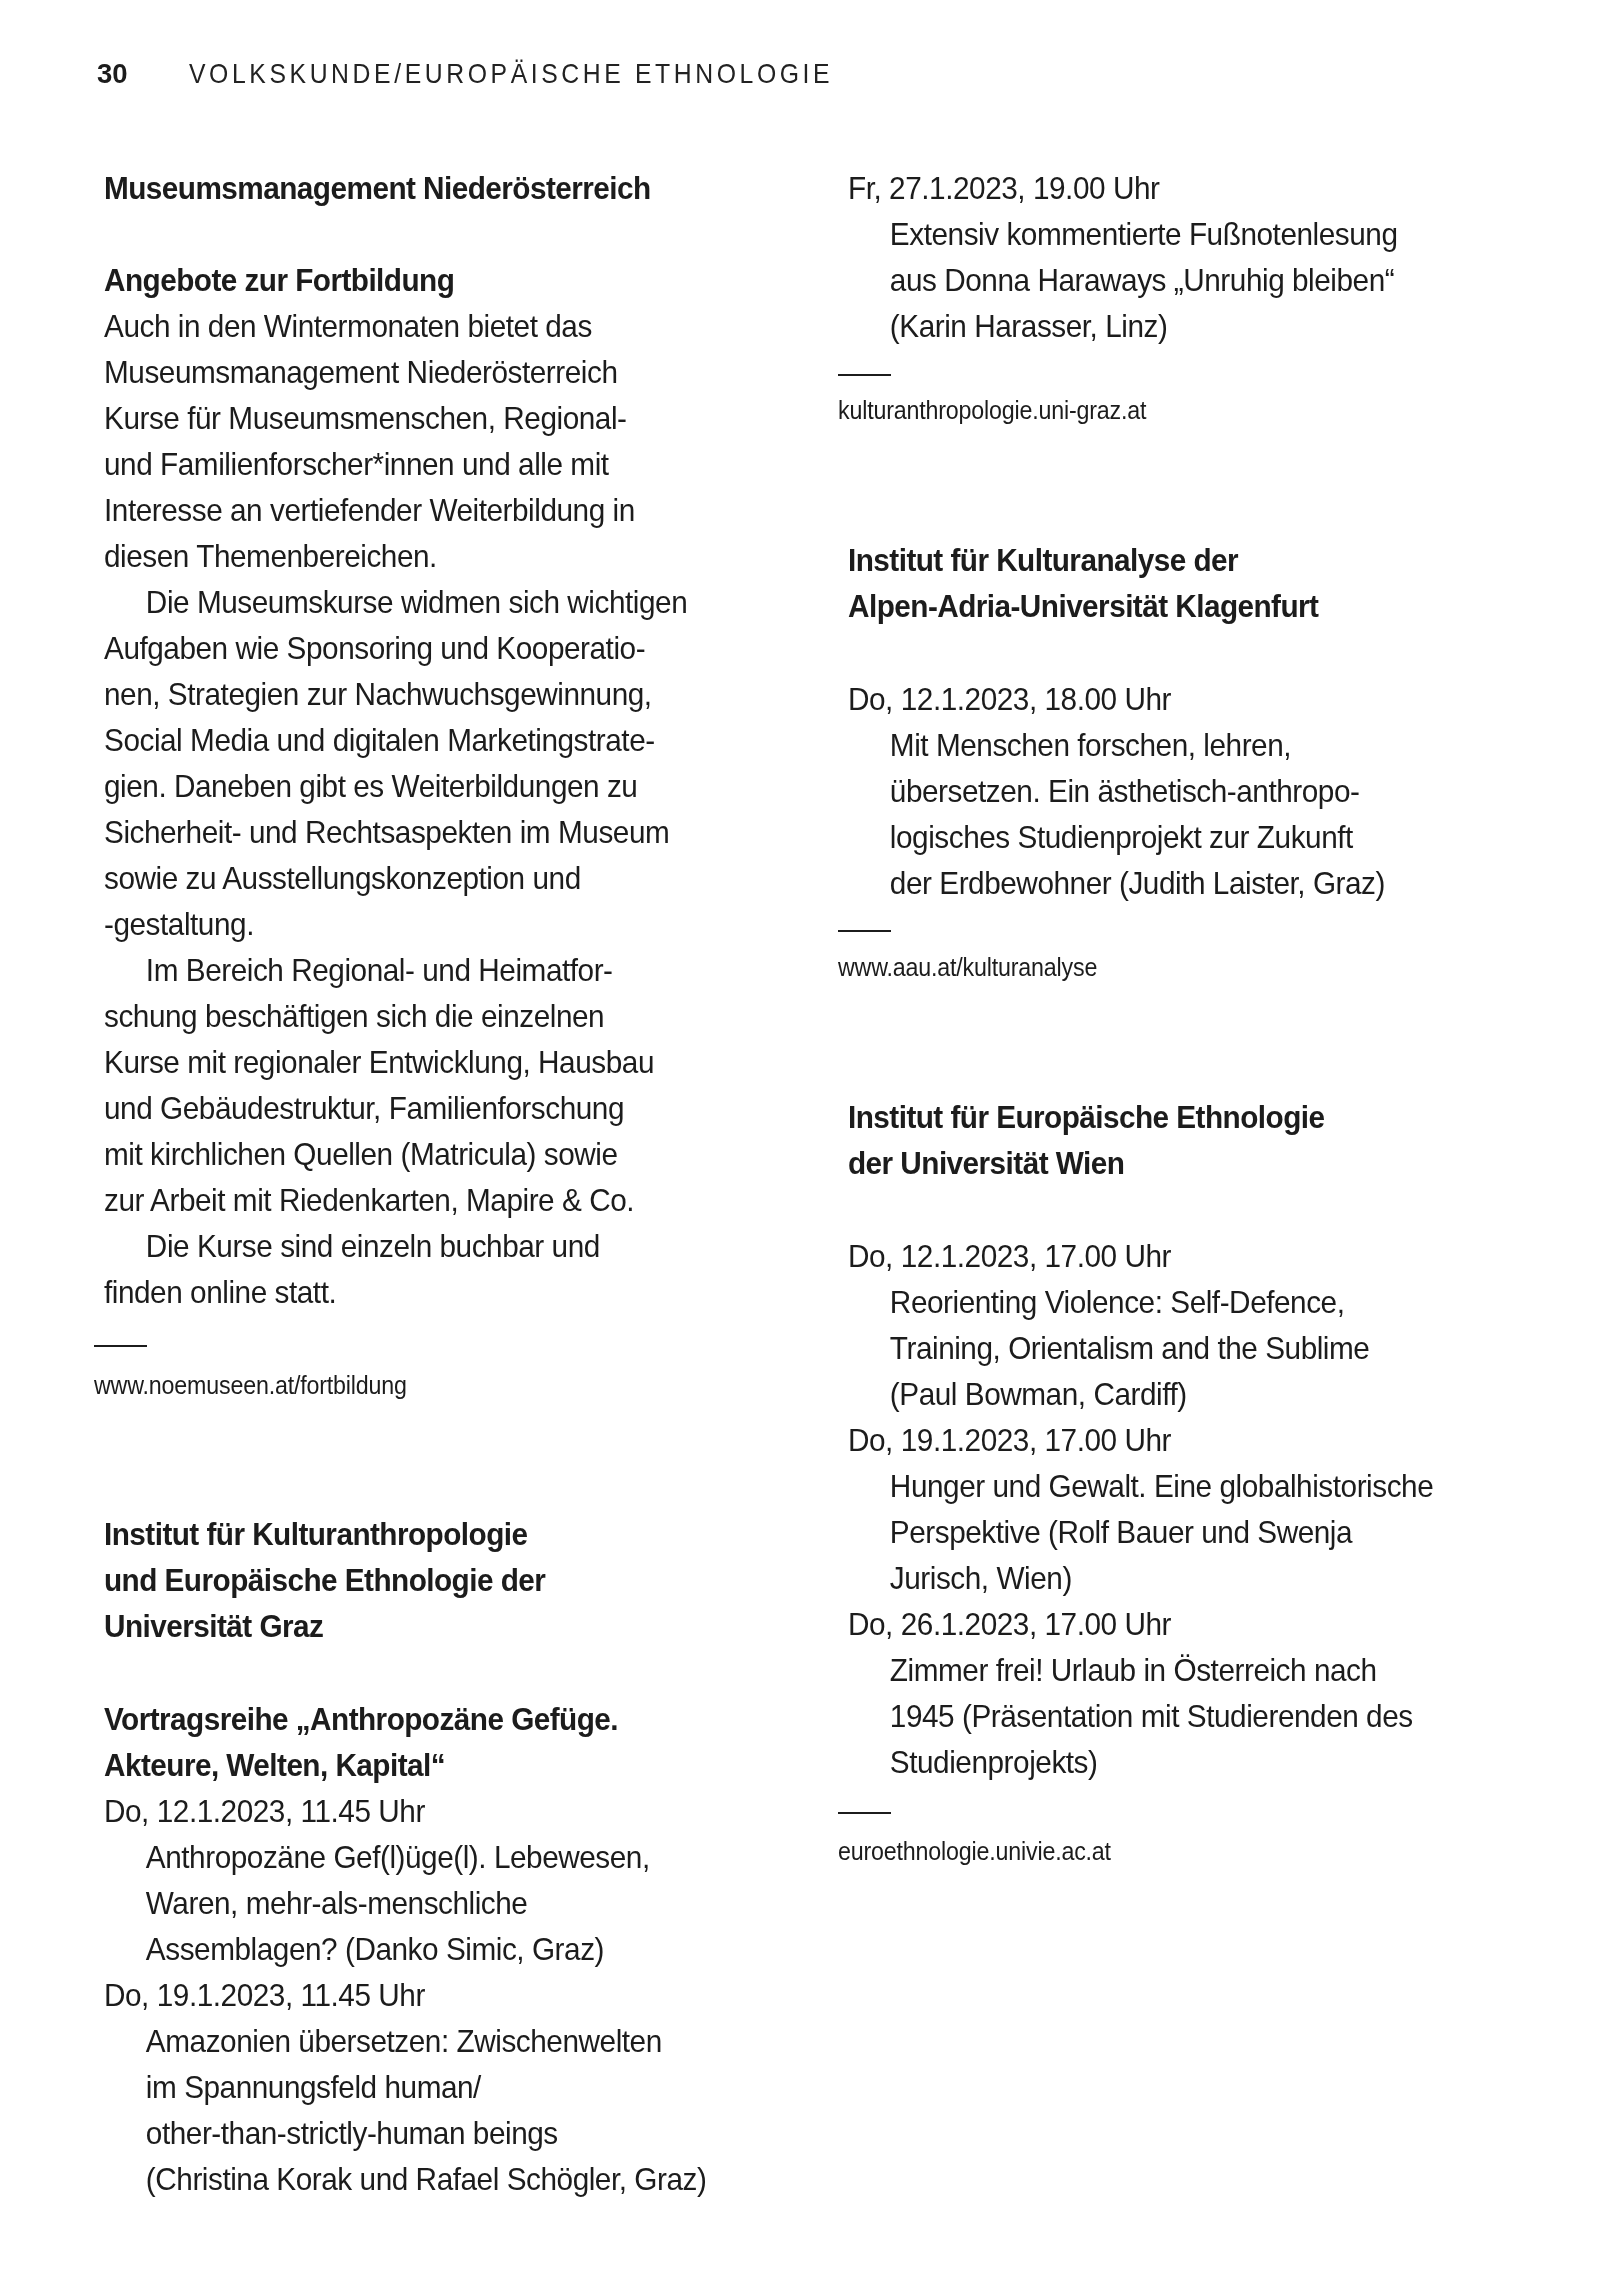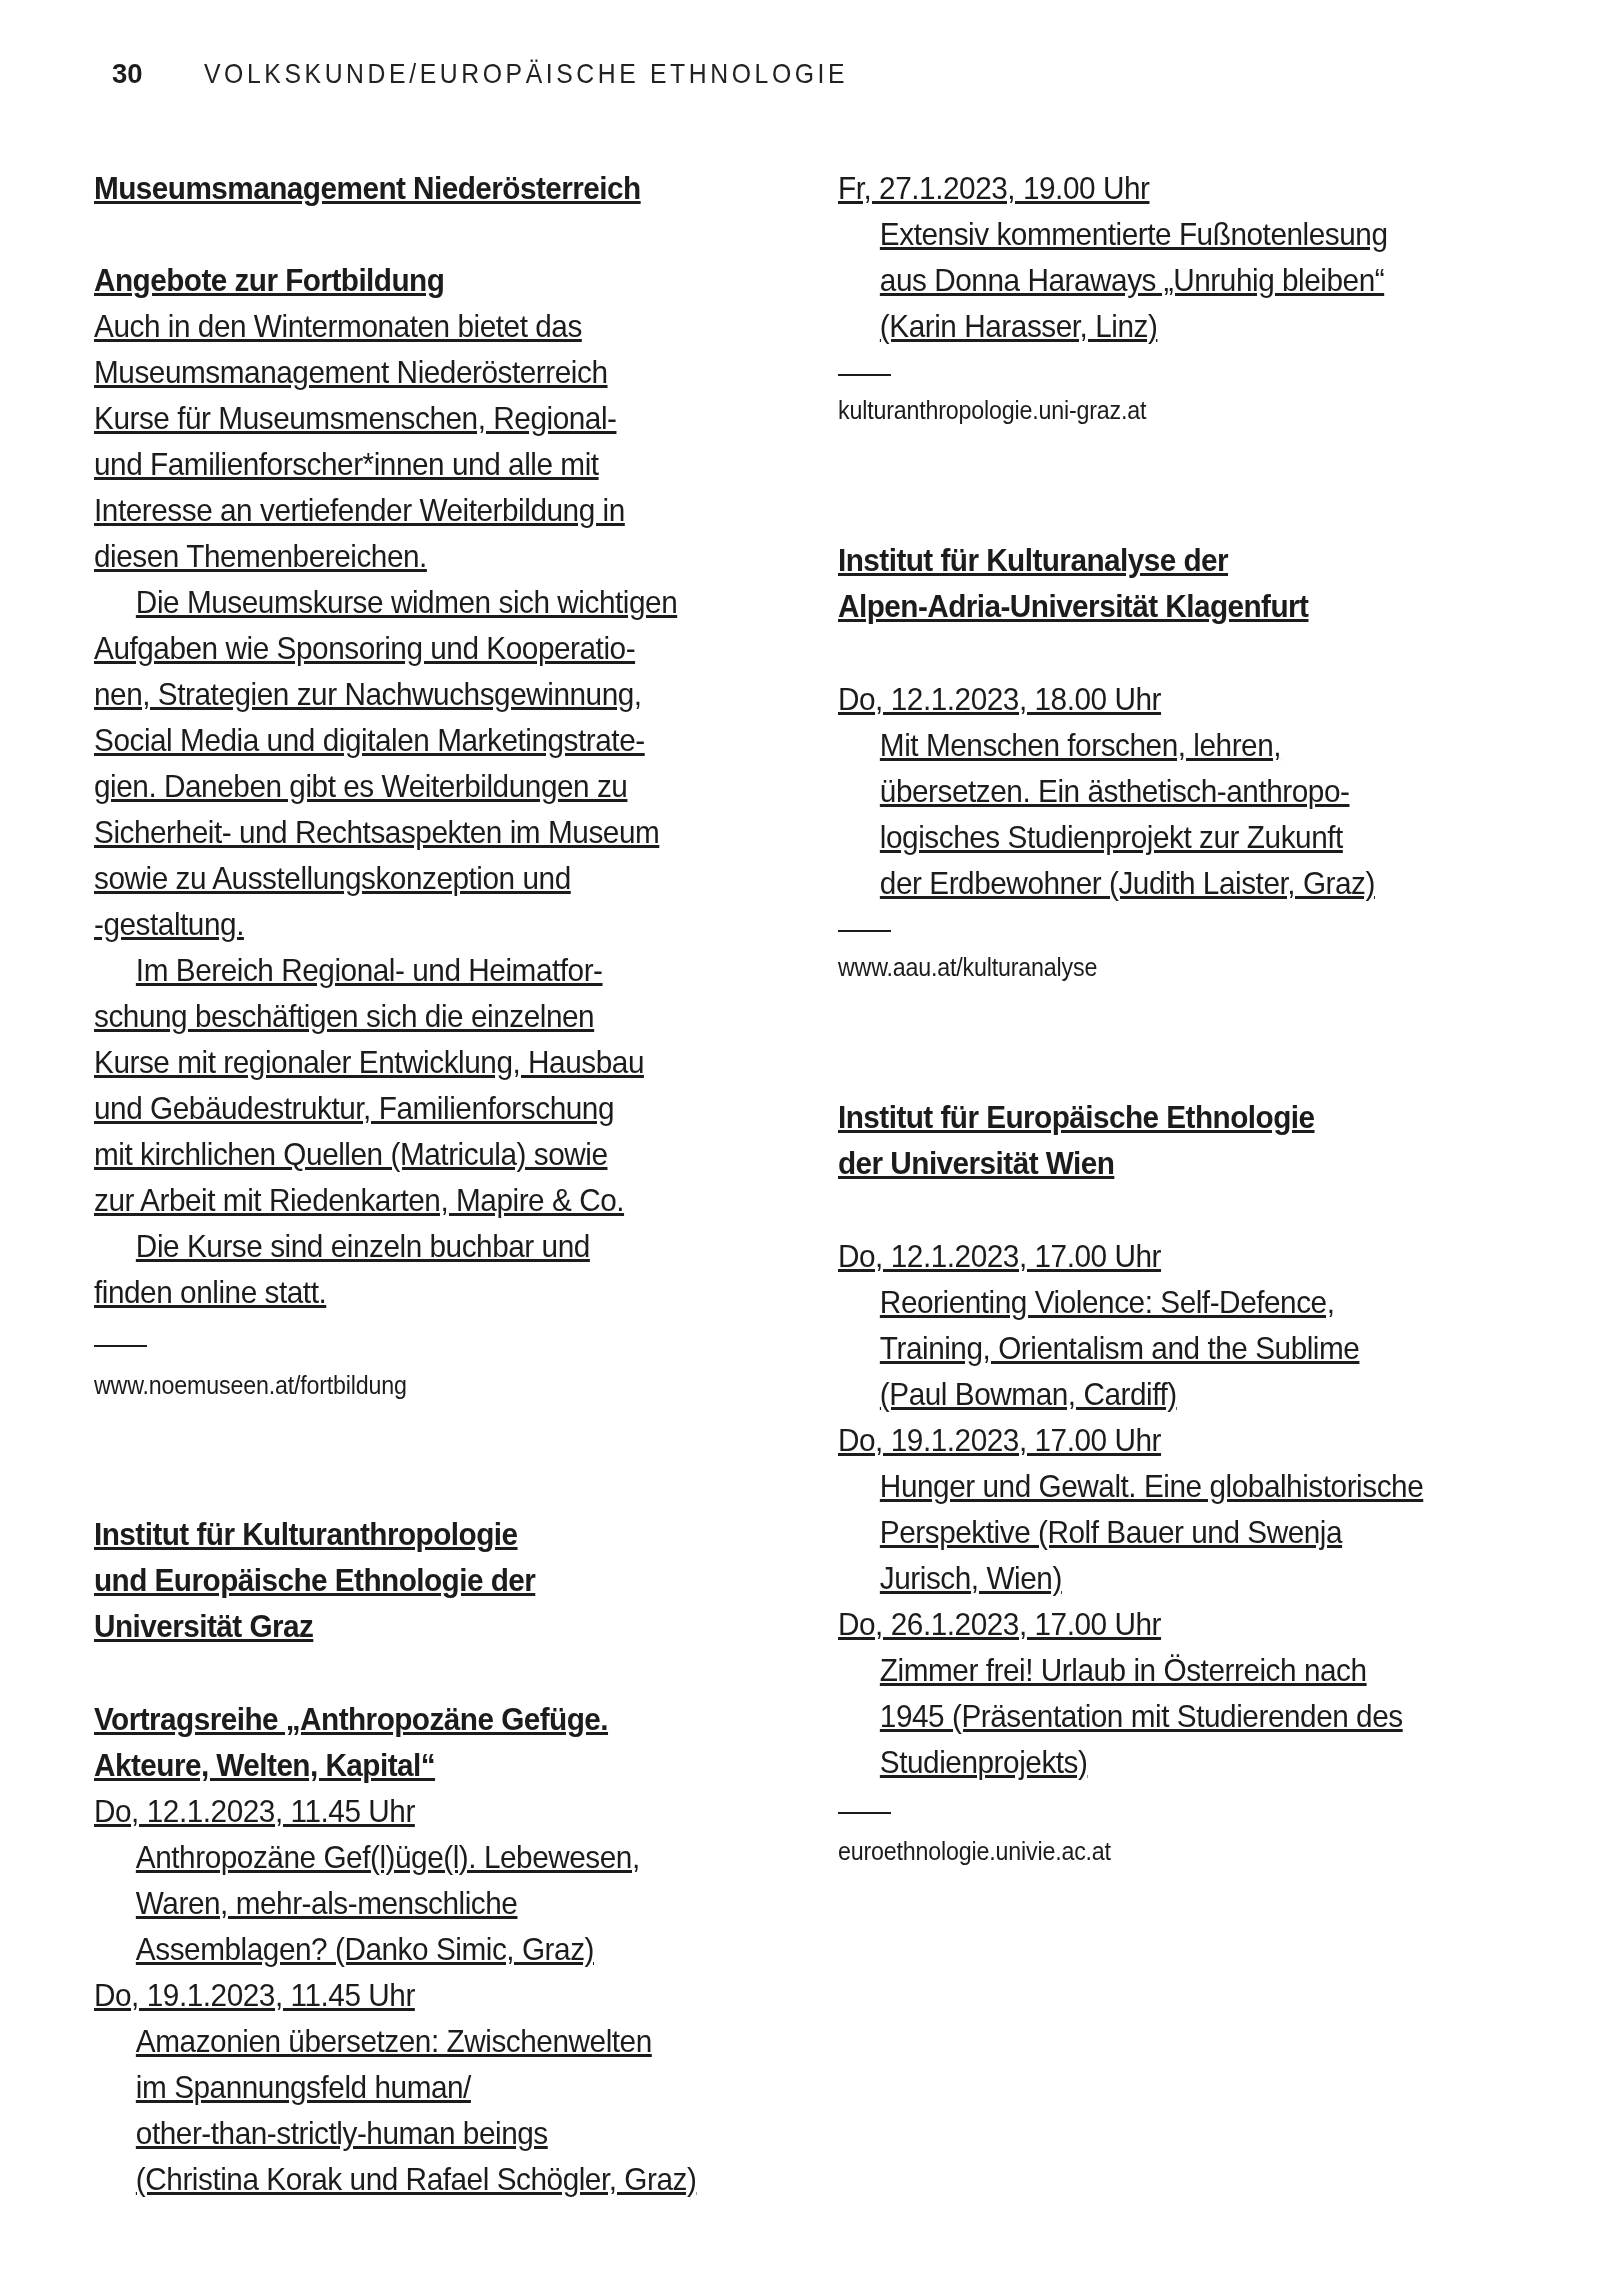--- a/index.html
+++ b/index.html
@@ -1,24 +1,24 @@
 <!DOCTYPE html>
 <html style="font-size:13px"><head>
 <meta charset="utf-8">
 <style>
   html, body { margin: 0; padding: 0; background: #ffffff; }
   body { width: 1617px; height: 2295px; position: relative; overflow: hidden;
          font-family: "Liberation Sans", sans-serif; color: #1c1c1c; }
-  .header { position: absolute; top: 55px; left: 112px; height: 37px; display: flex; align-items: center; }
+  .header { position: absolute; top: 55px; left: 97px; height: 37px; display: flex; align-items: center; }
   .page-num { font-weight: bold; font-size: 27.5px; letter-spacing: 0px; width: 92px; }
   .running-title { font-size: 27.5px; letter-spacing: 4px; font-weight: normal; color: #222; transform: scaleX(0.9); transform-origin: left center; display: inline-block; }
   .col { position: absolute; width: 712px; }
   .col.left { left: 94px; }
   .col.right { left: 838px; }
-  .block { position: absolute; left: 0; width: 728px; text-decoration: underline; }
+  .block { position: absolute; left: 10px; width: 728px; }
   .line { font-size: 32px; line-height: 46px; height: 46px; white-space: nowrap;
           letter-spacing: -0.5px; transform: scaleX(0.93); transform-origin: left center; }
   .bold { font-weight: bold; letter-spacing: -0.6px; }
   .indent { padding-left: 45px; }
   .rule { position: absolute; width: 53px; height: 1.6px; background: #1c1c1c; }
   .url { position: absolute; font-size: 25px; line-height: 32px; white-space: nowrap; letter-spacing: -0.2px;
          transform: scaleX(0.93); transform-origin: left center; color: #1c1c1c; }
 </style>
 </head>
 <body>

